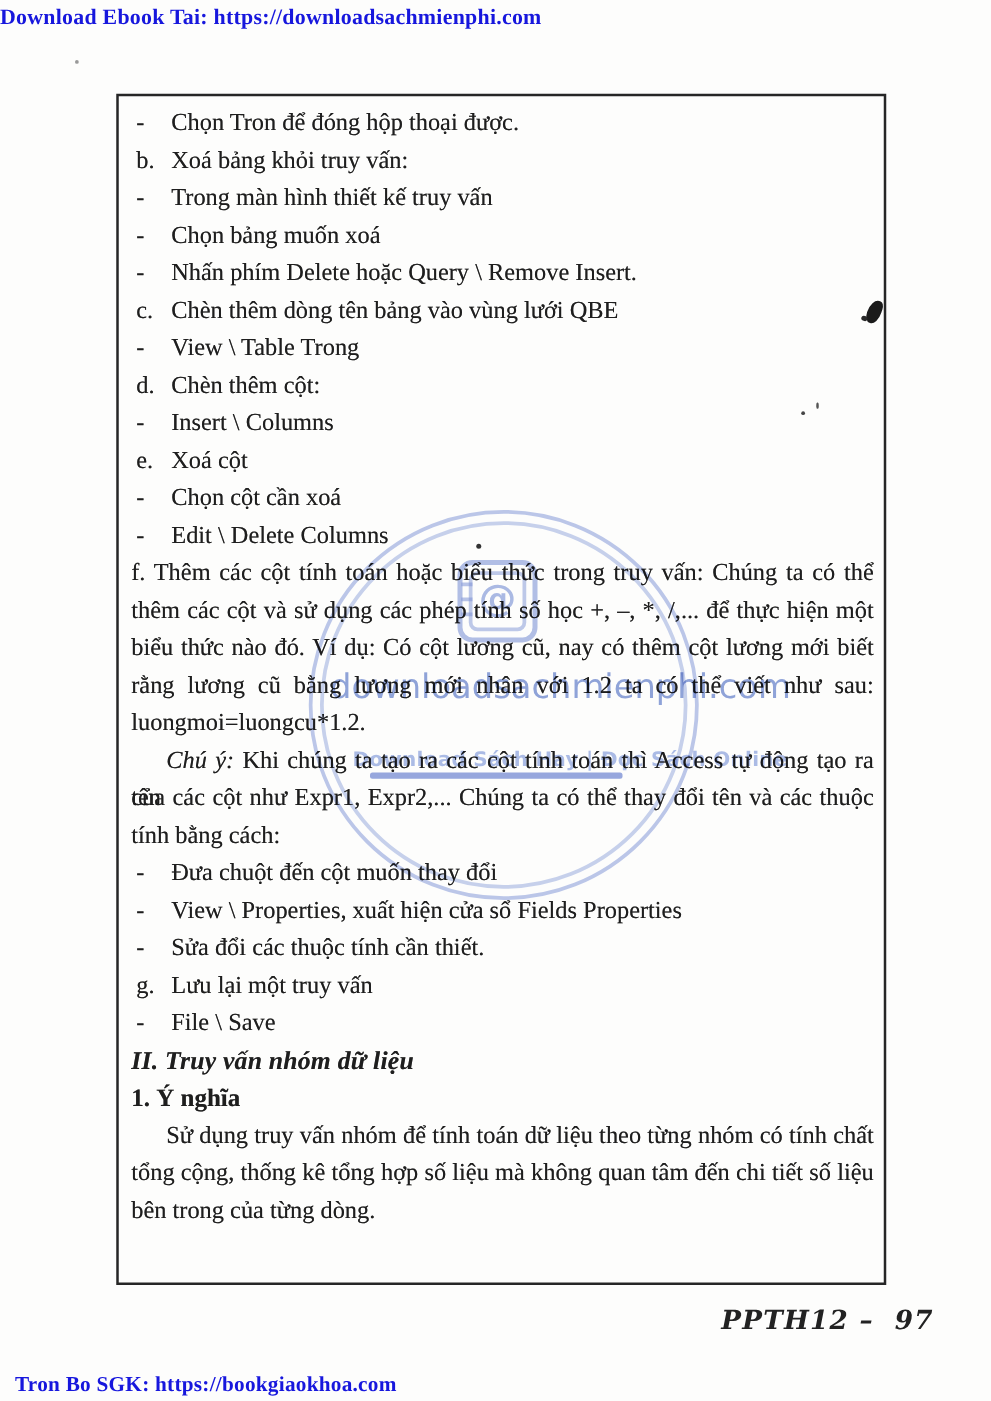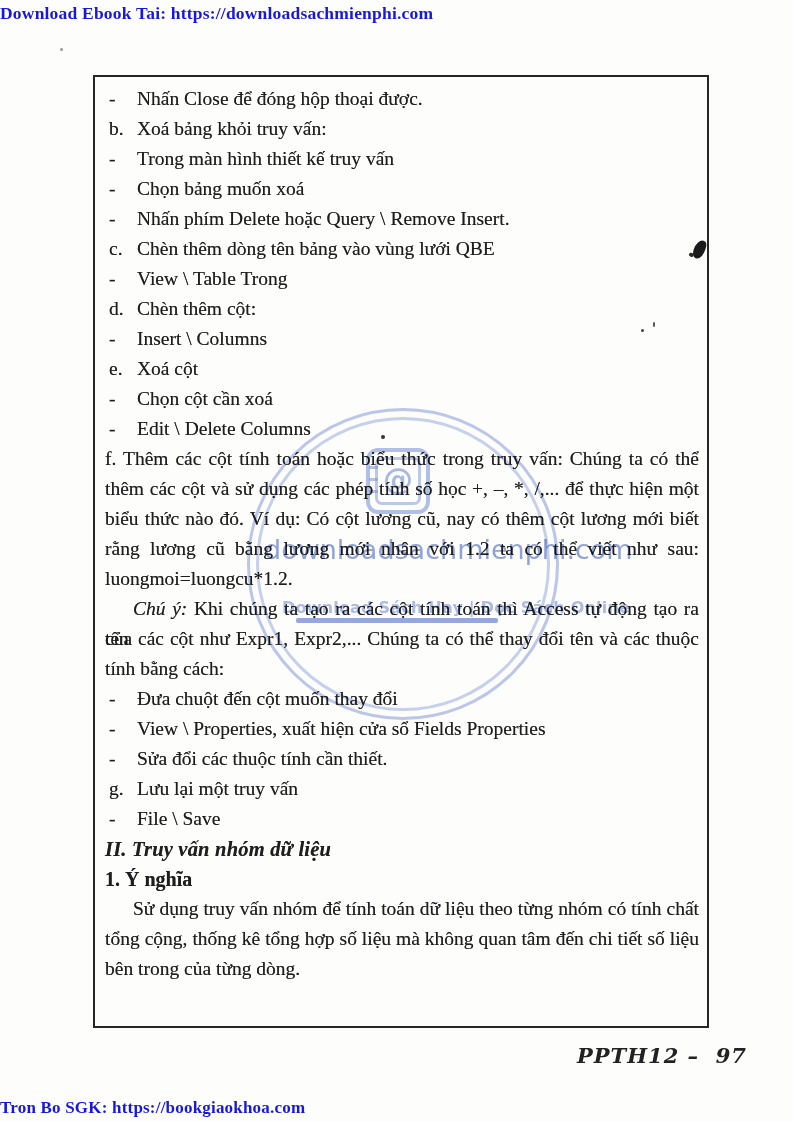--- a/index.html
+++ b/index.html
@@ -17,21 +17,21 @@
   .toplink, .bottomlink {
     position: absolute; left: 0; width: 100%;
     text-align: left;
     color: #1717dd;
     font-family: "Liberation Serif", "DejaVu Serif", serif;
     font-weight: 700;
     font-size: 17.5px;
     letter-spacing: 0.2px;
   }
   .toplink { top: 3px; }
-  .bottomlink { top: 1098px; font-size: 17px; }
+  .bottomlink { top: 1098px; font-size: 17px; padding-left: 12px; }
 
   
   .content-box {
     position: absolute;
     left: 93px; top: 75px;
     width: 616px; height: 953px;
     border: 2px solid #262626;
     background: transparent;
     padding: 7px 6px 0 8px;
   }
@@ -142,21 +142,21 @@
   }
 </style>
 </head>
 <body>
 
 <div class="toplink">Download Ebook Tai: https://downloadsachmienphi.com</div>
 
 <div class="content-box" id="content-box">
     <div class="line li">
       <span class="marker">-</span>
-      <span>Nhấn Close để đóng hộp thoại được.</span>
+      <span>Chọn Tron để đóng hộp thoại được.</span>
     </div>
     <div class="line li">
       <span class="marker">b.</span>
       <span>Xoá bảng khỏi truy vấn:</span>
     </div>
     <div class="line li">
       <span class="marker">-</span>
       <span>Trong màn hình thiết kế truy vấn</span>
     </div>
     <div class="line li">

